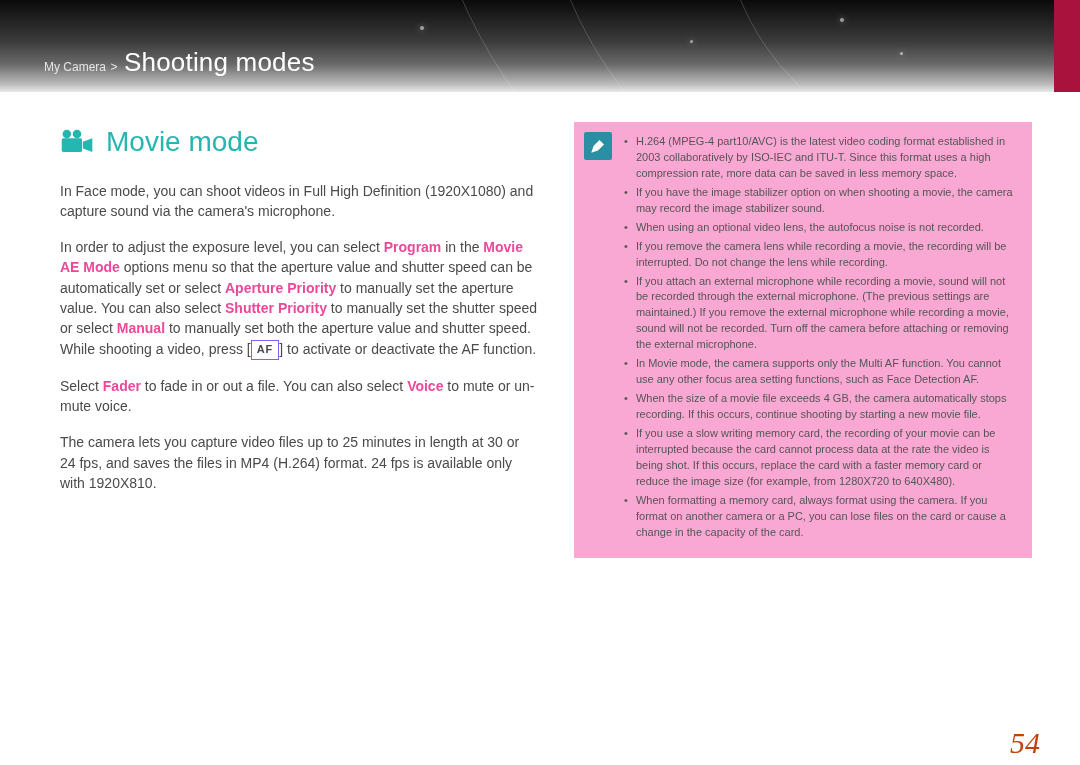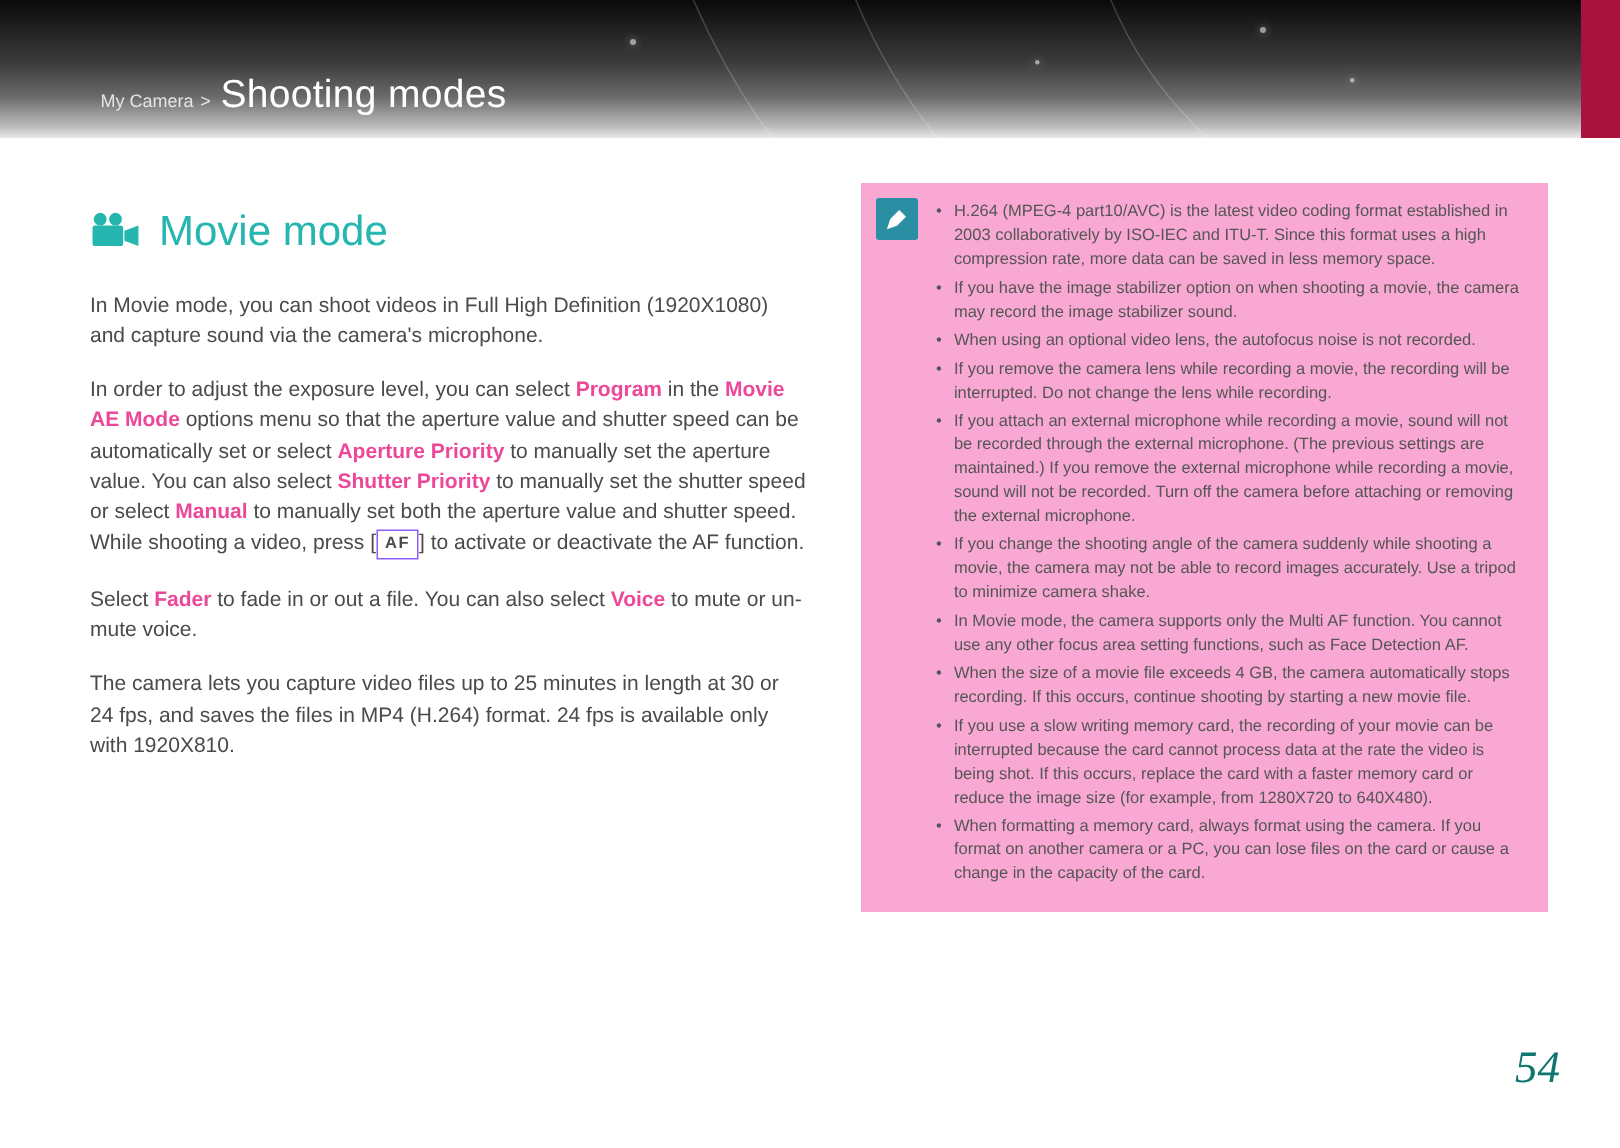--- a/index.html
+++ b/index.html
@@ -9,45 +9,45 @@
   
   .banner { position: relative; width: 1080px; height: 92px; background: linear-gradient(180deg,#0a0a0a 0%,#3b3b3b 45%,#6a6a6a 70%,#bdbdbd 92%,#e9e9e9 100%); overflow:hidden;}
   .halo { position:absolute; border:1px solid rgba(255,255,255,0.18); border-radius:50%; }
   .h1 { width:520px; height:520px; right:-160px; top:-360px; }
   .h2 { width:780px; height:780px; right:-240px; top:-540px; }
   .h3 { width:1000px; height:1000px; right:-340px; top:-700px; }
   .dot { position:absolute; width:4px; height:4px; background:#fff; border-radius:50%; opacity:0.55; box-shadow: 0 0 6px rgba(255,255,255,0.8);}
   .d1 { top:26px; left:420px;} .d2{top:40px; left:690px; width:3px;height:3px;} .d3{top:18px; left:840px;} .d4{top:52px; left:900px;width:3px;height:3px;}
   .tab { position:absolute; right:0; top:0; width:26px; height:92px; background:#a8123c; }
 
-  .breadcrumb { position:absolute; left:67px; bottom:14px; color:#fff; font-weight:300;margin-top:33px; }
+  .breadcrumb { position:absolute; left:44px; bottom:14px; color:#fff; font-weight:300;margin-top:33px; }
   .bc-small { font-size:12px; color:#e5e5e5; }
   .bc-title { font-size:26px; font-weight:300; letter-spacing:0.2px; margin-left:2px; }
 
   
   .content { padding: 30px 48px 0 60px; display:flex; gap:36px; }
-  .left-col { width: 480px; color:#4a4a4a; font-size:14px; line-height:1.45;margin-top:12px; }
+  .left-col { width: 480px; color:#4a4a4a; font-size:14px; line-height:1.45; }
   .right-col { width: 460px; }
 
   .heading { display:flex; align-items:center; gap:12px; margin-bottom:18px; }
   .heading-title { font-size:28px; color:#26b6b0; font-weight:400; }
   .cam-icon { width:34px; height:26px; display:inline-block; }
 
   .left-col p { margin-bottom:16px; }
   .left-col b { color:#ec4899; font-weight:700; }
   .afbox { display:inline-block; border:1px solid #8b5cf6; padding:1px 5px; font-size:11px; font-weight:700; letter-spacing:1px; color:#4a4a4a; vertical-align:1px;}
 
   .notebox { background:#f9a8d4; padding:12px 16px 14px 50px; position:relative; font-size:11px; line-height:1.45; color:#555; }
   .note-icon { position:absolute; left:10px; top:10px; width:28px; height:28px; background:#2a8fa3; border-radius:2px; display:flex; align-items:center; justify-content:center;}
   .note-icon svg { width:18px; height:18px; }
   .notebox ul { list-style:none; }
   .notebox li { position:relative; padding-left:12px; margin-bottom:3px; }
   .notebox li::before { content:"•"; position:absolute; left:0; top:0; color:#555; }
 
-  .pagenum { position:absolute; right:40px; bottom:36px; font-size:30px; color:#0f766e; font-style:italic; font-family: Georgia, 'Times New Roman', serif;}
+  .pagenum { position:absolute; right:40px; bottom:5px; font-size:30px; color:#c2410c; font-style:italic; font-family: Georgia, 'Times New Roman', serif;}
 </style>
 </head>
 <body>
 
 <div class="page">
 
   <div class="banner">
     <div class="halo h1"></div>
     <div class="halo h2"></div>
     <div class="halo h3"></div>
@@ -70,21 +70,21 @@
           <svg viewBox="0 0 40 30">
             <circle cx="8" cy="6" r="5" fill="#26b6b0"></circle>
             <circle cx="20" cy="6" r="5" fill="#26b6b0"></circle>
             <rect x="2" y="11" width="24" height="16" rx="2" fill="#26b6b0"></rect>
             <path d="M27 15 L38 11 L38 27 L27 23 Z" fill="#26b6b0"></path>
           </svg>
         </span>
         <span class="heading-title">Movie mode</span>
       </div>
 
-      <p>In Movie mode, you can shoot videos in Full High Definition (1920X1080) and capture sound via the camera's microphone.</p>
+      <p>In Face mode, you can shoot videos in Full High Definition (1920X1080) and capture sound via the camera's microphone.</p>
 
       <p>
         <span>In order to adjust the exposure level, you can select </span><b>Program</b><span> in the </span><b>Movie AE Mode</b><span> options menu so that the aperture value and shutter speed can be automatically set or select </span><b>Aperture Priority</b><span> to manually set the aperture value. You can also select </span><b>Shutter Priority</b><span> to manually set the shutter speed or select </span><b>Manual</b><span> to manually set both the aperture value and shutter speed. While shooting a video, press [</span><span class="afbox">AF</span><span>] to activate or deactivate the AF function.</span>
       </p>
 
       <p>
         <span>Select </span><b>Fader</b><span> to fade in or out a file. You can also select </span><b>Voice</b><span> to mute or un-mute voice.</span>
       </p>
 
       <p>The camera lets you capture video files up to 25 minutes in length at 30 or 24 fps, and saves the files in MP4 (H.264) format. 24 fps is available only with 1920X810.</p>
@@ -96,21 +96,20 @@
           <svg viewBox="0 0 24 24">
               <path d="M3 21 L6 12 L14 4 L20 10 L12 18 Z" fill="#fff"></path>
             </svg>
         </div>
         <ul id="notes-list">
             <li>H.264 (MPEG-4 part10/AVC) is the latest video coding format established in 2003 collaboratively by ISO-IEC and ITU-T. Since this format uses a high compression rate, more data can be saved in less memory space.</li>
             <li>If you have the image stabilizer option on when shooting a movie, the camera may record the image stabilizer sound.</li>
             <li>When using an optional video lens, the autofocus noise is not recorded.</li>
             <li>If you remove the camera lens while recording a movie, the recording will be interrupted. Do not change the lens while recording.</li>
             <li>If you attach an external microphone while recording a movie, sound will not be recorded through the external microphone. (The previous settings are maintained.) If you remove the external microphone while recording a movie, sound will not be recorded. Turn off the camera before attaching or removing the external microphone.</li>
-            <li>If you change the shooting angle of the camera suddenly while shooting a movie, the camera may not be able to record images accurately. Use a tripod to minimize camera shake.</li>
             <li>In Movie mode, the camera supports only the Multi AF function. You cannot use any other focus area setting functions, such as Face Detection AF.</li>
             <li>When the size of a movie file exceeds 4 GB, the camera automatically stops recording. If this occurs, continue shooting by starting a new movie file.</li>
             <li>If you use a slow writing memory card, the recording of your movie can be interrupted because the card cannot process data at the rate the video is being shot. If this occurs, replace the card with a faster memory card or reduce the image size (for example, from 1280X720 to 640X480).</li>
             <li>When formatting a memory card, always format using the camera. If you format on another camera or a PC, you can lose files on the card or cause a change in the capacity of the card.</li>
           </ul>
       </div>
     </div>
   </div>
 
   <div class="pagenum">54</div>

